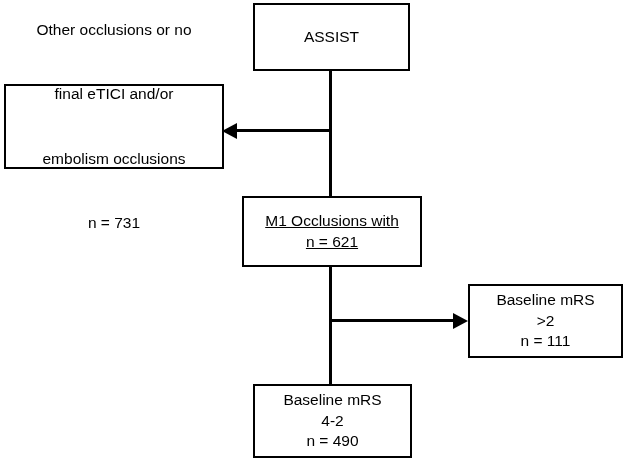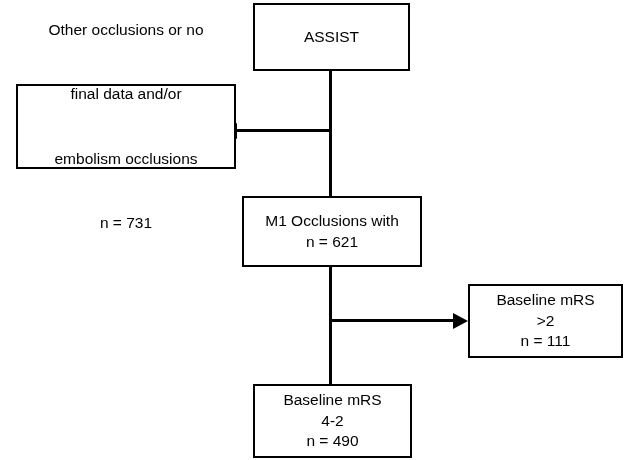--- a/index.html
+++ b/index.html
@@ -45,22 +45,22 @@
     border-right: 15px solid #000000;
   }
   .arrowhead.right {
     border-top: 8px solid transparent;
     border-bottom: 8px solid transparent;
     border-left: 15px solid #000000;
   }
 
   
   #node-registry   { left: 253px; top: 3px;   width: 157px; height: 68px; }
-  #node-excluded   { left: 16px;   top: 84px;  width: 220px; height: 85px; gap: 44px; }
-  #node-m1         { left: 242px; top: 196px; width: 180px; height: 71px; }
+  #node-excluded   { left: 4px;   top: 84px;  width: 220px; height: 85px; gap: 44px; }
+  #node-m1         { left: 242px; top: 196px; width: 180px; height: 71px; text-decoration: underline; }
   #node-mrs-gt2    { left: 468px; top: 284px; width: 155px; height: 74px; }
   #node-mrs-0-2    { left: 253px; top: 384px; width: 159px; height: 74px; }
 
   
   #conn-registry-m1 { left: 329px; top: 70px;  width: 3px;  height: 126px; }
   #conn-excl-line   { left: 236px; top: 129px; width: 95px; height: 3px; }
   #conn-excl-head   { left: 222px; top: 122.5px; }
   #conn-m1-mrs02    { left: 329px; top: 266px; width: 3px;  height: 118px; }
   #conn-gt2-line    { left: 331px; top: 319px; width: 124px; height: 3px; }
   #conn-gt2-head    { left: 453px; top: 312.5px; }
@@ -76,21 +76,21 @@
   <div class="connector" id="conn-m1-mrs02"></div>
   <div class="connector" id="conn-gt2-line"></div>
   <div class="arrowhead right" id="conn-gt2-head"></div>
 
   <div class="node" id="node-registry">
     <div class="line">ASSIST</div>
   </div>
 
   <div class="node" id="node-excluded">
     <div class="line">Other occlusions or no</div>
-    <div class="line">final data and/or</div>
+    <div class="line">final eTICI and/or</div>
     <div class="line">embolism occlusions</div>
     <div class="line">n = 731</div>
   </div>
 
   <div class="node" id="node-m1">
     <div class="line">M1 Occlusions with</div>
     <div class="line">n = 621</div>
   </div>
 
   <div class="node" id="node-mrs-gt2">

